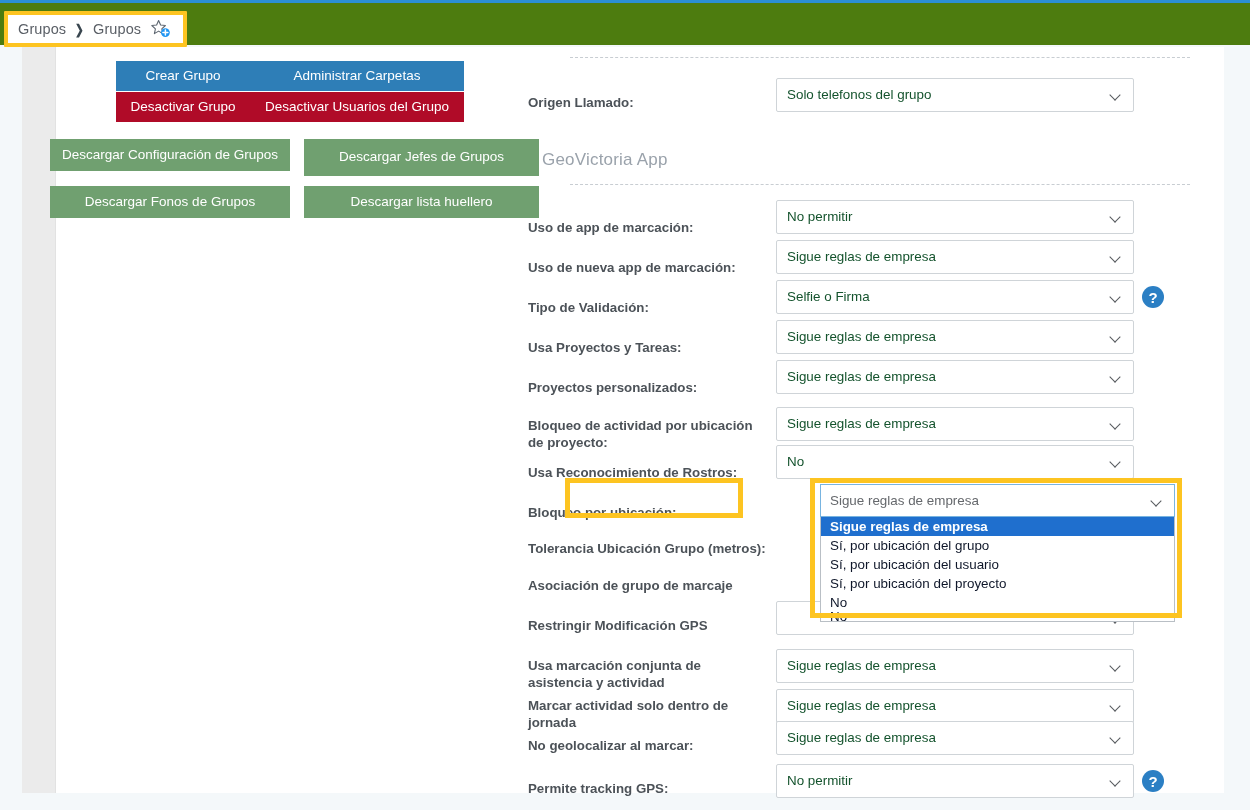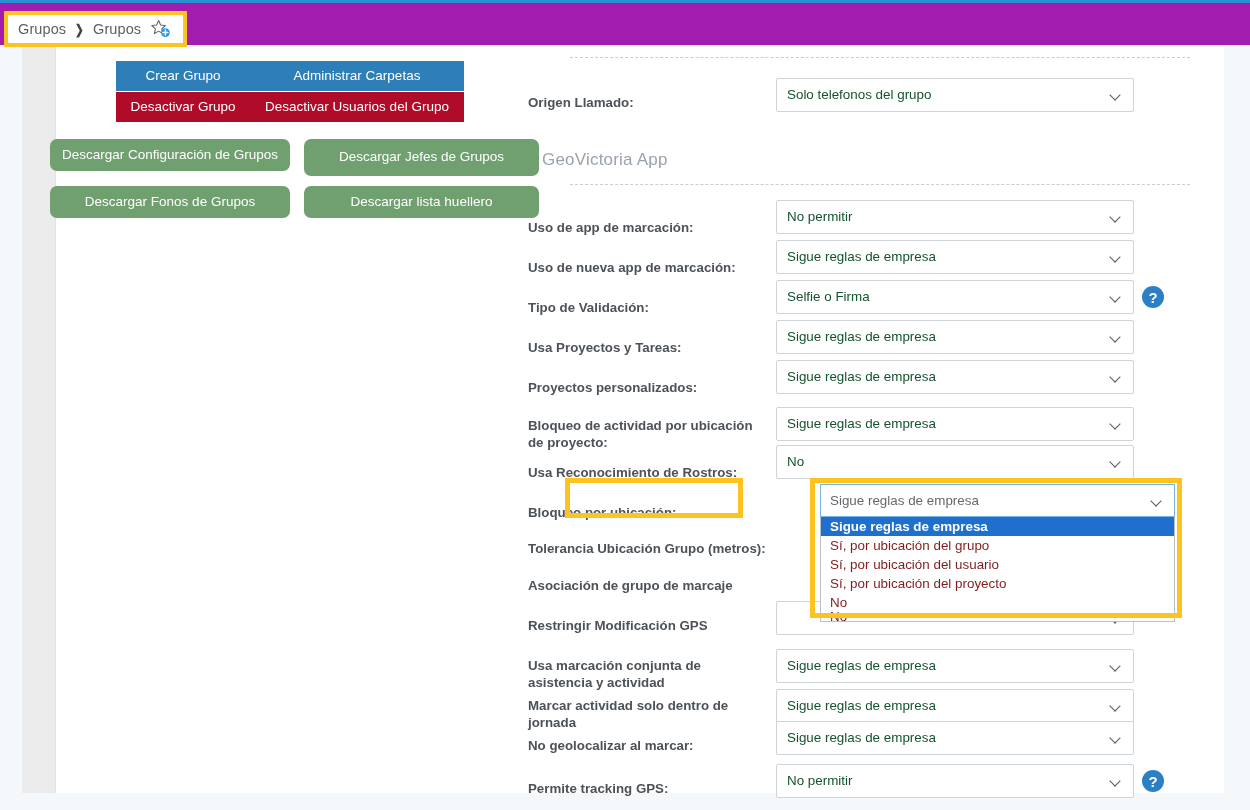--- a/index.html
+++ b/index.html
@@ -20,21 +20,21 @@
   .top-rule {
     position: absolute; left: 0; top: 0;
     width: 1250px; height: 3px;
     background: #2b8fd4;
   }
 
   
   .crumb-bar {
     position: absolute; left: 0; top: 3px;
     width: 1250px; height: 42px;
-    background: #a21caf;
+    background: #4d7c0f;
   }
   .crumb-box {
     position: absolute; left: 4px; top: 8px;
     height: 36px;
     padding: 0 12px 0 10px;
     background: #ffffff;
     border: 4px solid #fdc421;
     display: flex; align-items: center; gap: 8px;
     border-radius: 1px;
   }
@@ -78,21 +78,21 @@
     font-size: 13.5px;
     cursor: pointer;
     border: none;
     text-align: center;
     line-height: 1.1;
     white-space: nowrap;
     font-family: "Liberation Sans", sans-serif;
   }
   .btn-blue  { background: #2e7eb7; }
   .btn-red   { background: #b00b28; }
-  .btn-green { background: #70a070; border-radius: 7px; }
+  .btn-green { background: #70a070; }
 
   #btn-crear          { left: 60px;  top: 14px;  width: 134px; height: 30px; }
   #btn-admin          { left: 194px; top: 14px;  width: 214px; height: 30px; }
   #btn-desact-grupo   { left: 60px;  top: 45px;  width: 134px; height: 30px; }
   #btn-desact-usr     { left: 194px; top: 45px;  width: 214px; height: 30px; }
   #btn-dl-config      { left: -6px;  top: 92px;  width: 240px; height: 32px; }
   #btn-dl-jefes       { left: 248px; top: 92px;  width: 235px; height: 37px; }
   #btn-dl-fonos       { left: -6px;  top = 0;    }
   #btn-dl-fonos       { left: -6px;  top: 139px; width: 240px; height: 32px; }
   #btn-dl-huellero    { left: 248px; top: 139px; width: 235px; height: 32px; }
@@ -192,21 +192,21 @@
     background: #ffffff;
     border: 1px solid #b9bfc5;
     border-top: none;
     padding: 0;
   }
   .dd-opt {
     height: 19px;
     line-height: 19px;
     padding: 0 0 0 9px;
     font-size: 13.4px;
-    color: #7f1d1d;
+    color: #0f172a;
     white-space: nowrap;
     cursor: pointer;
   }
   .dd-opt.sel-opt {
     background: #1f6fce;
     color: #ffffff;
     font-weight: bold;
   }
   .dd-opt.clipped {
     height: 9px; line-height: 9px; overflow: hidden;

